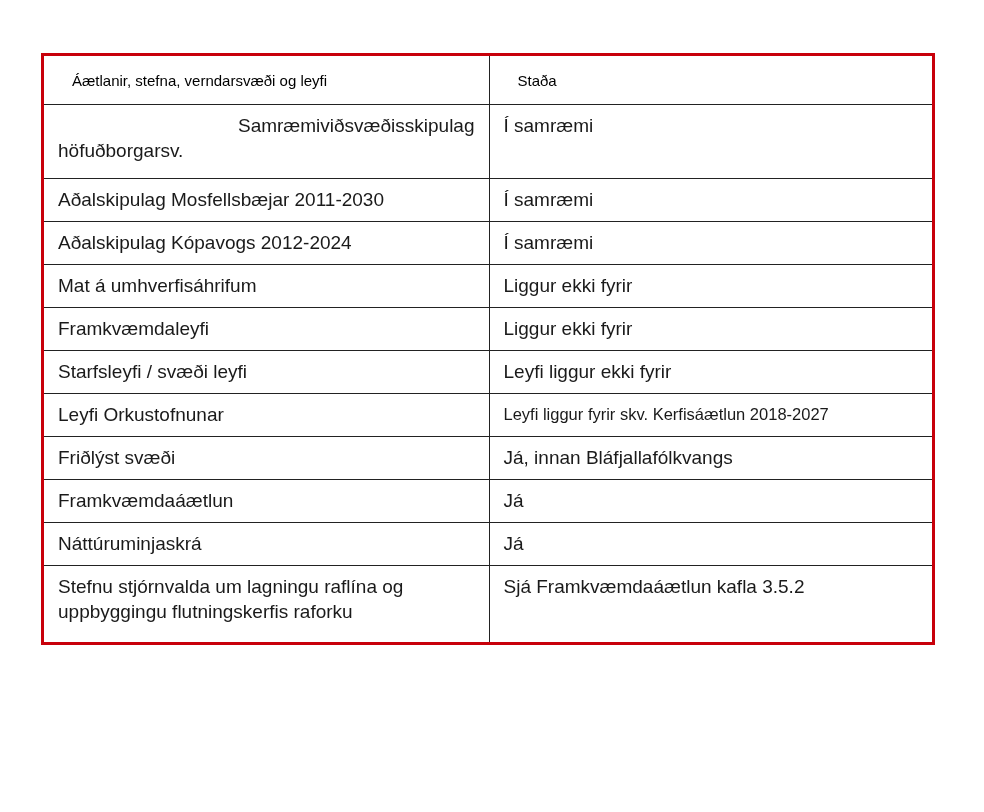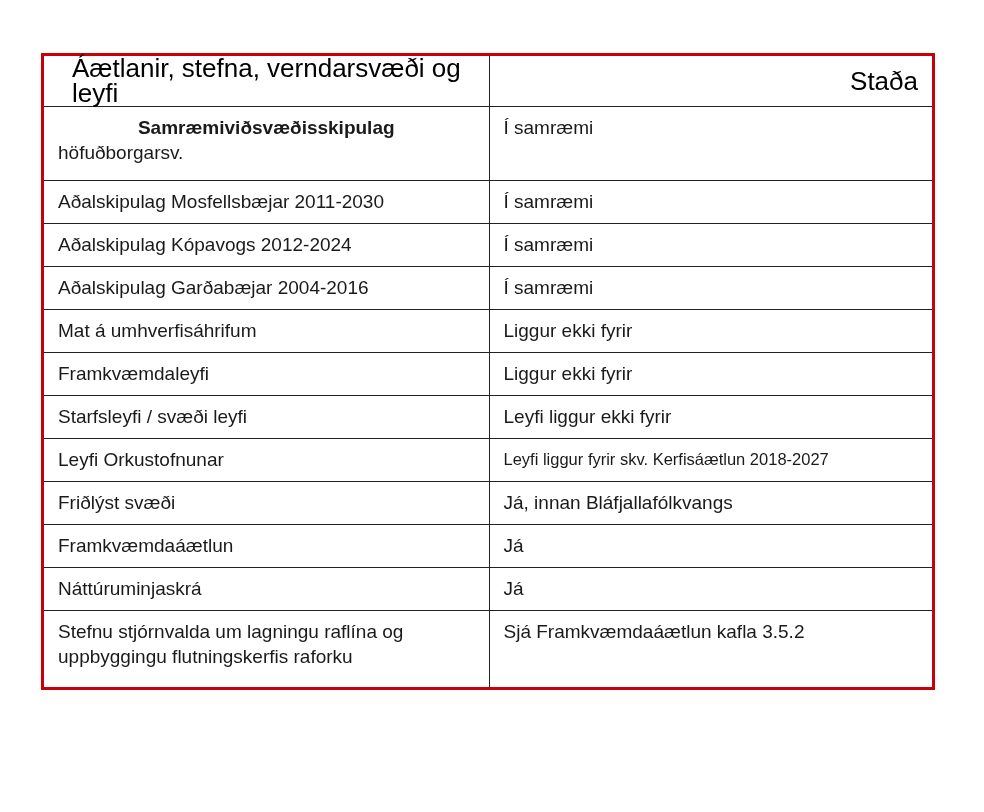--- a/index.html
+++ b/index.html
@@ -9,27 +9,27 @@
               border:3px solid #c8000a; box-sizing:content-box; }
   table { border-collapse:collapse; width:888px; table-layout:fixed; }
   col.c1 { width:445px; }
   col.c2 { width:443px; }
   td, th { border:1.5px solid #222; padding:0 14px; vertical-align:top;
            font-size:19px; line-height:25px; font-weight:normal; text-align:left; }
   tr:first-child th { border-top:none; }
   th:first-child, td:first-child { border-left:none; }
   th:last-child, td:last-child { border-right:none; }
   tr:last-child td { border-bottom:none; }
-  th { height:48px; vertical-align:middle; color:#000; font-size:26px;padding-left:28px; }
-  th.center { text-align:right; }
+  th { height:48px; vertical-align:middle; color:#000; font-size:15px;padding-left:28px; }
+  th.center { text-align:left; }
   td { height:43px; padding-top:8px; box-sizing:border-box; }
   tr.r-tall td { height:74px; }
   tr.r-last td { height:76px;margin-left:28px; }
   td.small { font-size:16.5px; }
-  .just-line { display:flex; justify-content:center;font-weight:bold; }
+  .just-line { display:flex; justify-content:flex-end; }
 </style>
 </head>
 <body>
 
 <div class="tbl-wrap">
 <table>
   <colgroup>
         <col class="c1">
         <col class="c2">
       </colgroup>
@@ -50,24 +50,20 @@
         <div>höfuðborgarsv.</div>
       </td>
       <td>Í samræmi</td>
     </tr>
     <tr>
       <td>Aðalskipulag Mosfellsbæjar 2011-2030</td>
       <td>Í samræmi</td>
     </tr>
     <tr>
       <td>Aðalskipulag Kópavogs 2012-2024</td>
-      <td>Í samræmi</td>
-    </tr>
-    <tr>
-      <td>Aðalskipulag Garðabæjar 2004-2016</td>
       <td>Í samræmi</td>
     </tr>
     <tr>
       <td>Mat á umhverfisáhrifum</td>
       <td>Liggur ekki fyrir</td>
     </tr>
     <tr>
       <td>Framkvæmdaleyfi</td>
       <td>Liggur ekki fyrir</td>
     </tr>

